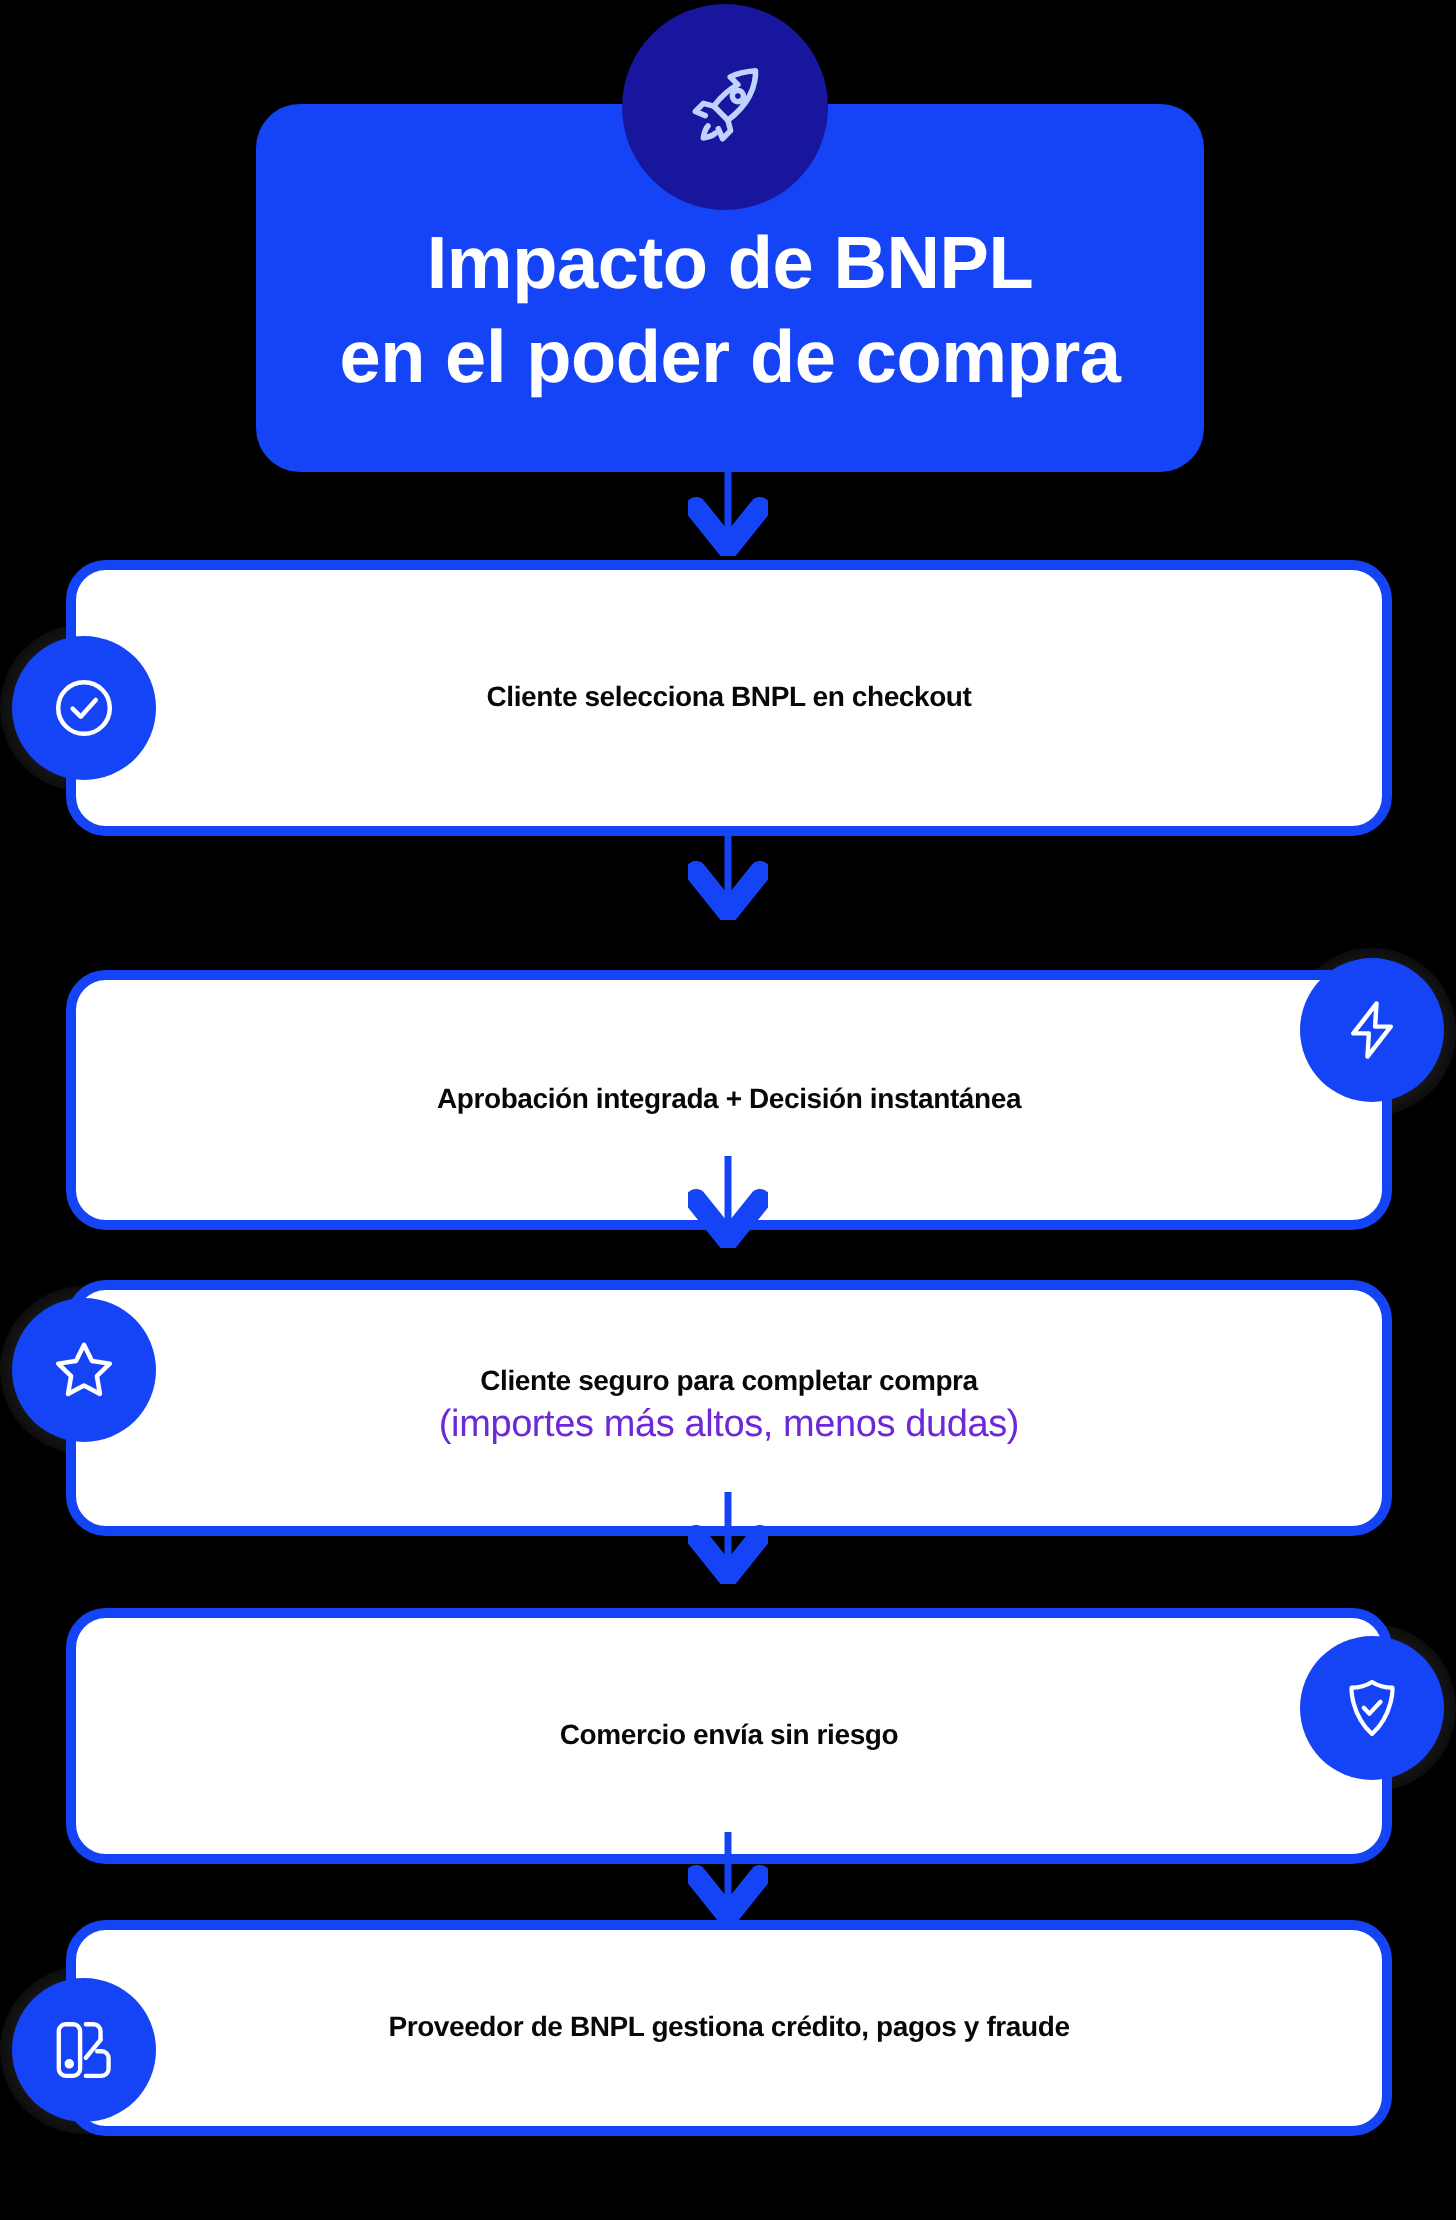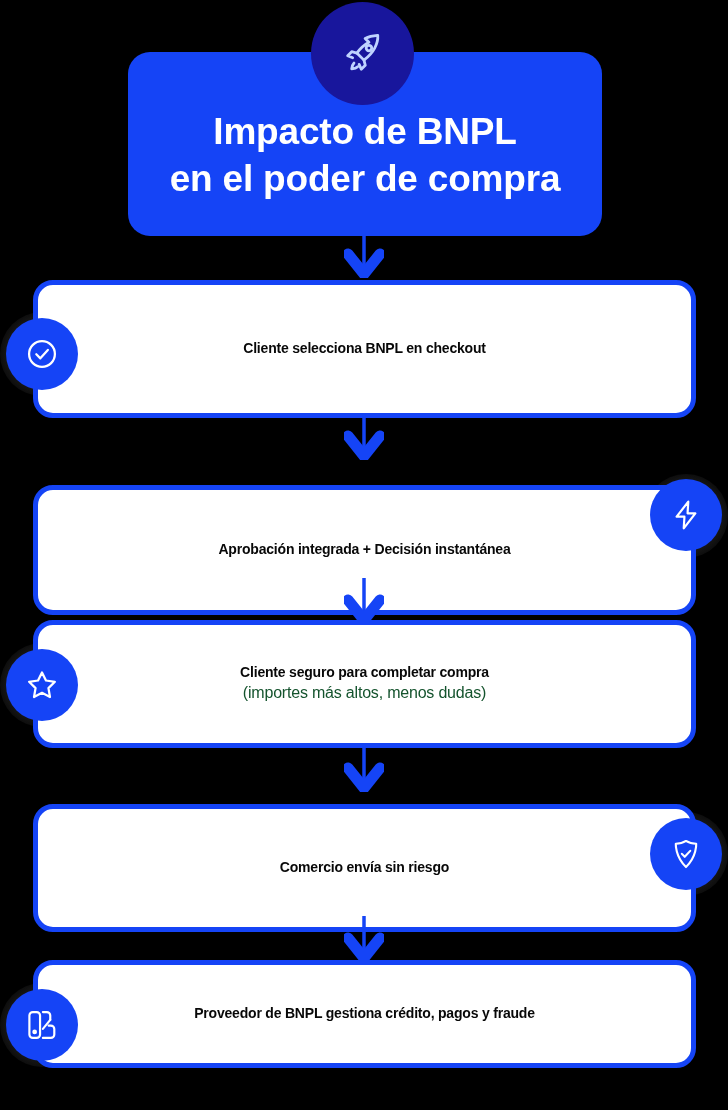--- a/index.html
+++ b/index.html
@@ -81,22 +81,22 @@
   }
   .step-title {
     color: #080808;
     font-size: 14px;
     font-weight: bold;
     line-height: 1.25;
     text-align: right;
     letter-spacing: -0.2px;
   }
   .step-sub {
-    color: #14532d;
-    font-size: 16px;
+    color: #6d28d9;
+    font-size: 19px;
     font-weight: normal;
     line-height: 1.3;
     text-align: center;
     letter-spacing: -0.2px;
     margin-top: 2px;
   }
 
   
   .badge {
     position: absolute;
@@ -199,21 +199,21 @@
   </div>
 
   <div class="arrow" style="top:578px;">
     <svg width="40" height="46" viewBox="0 0 40 46" fill="none">
       <line x1="20" y1="0" x2="20" y2="38" stroke="#1544F6" stroke-width="3.5"></line>
       <path d="M4 22 L20 42 L36 22" stroke="#1544F6" stroke-width="11" fill="none" stroke-linecap="round" stroke-linejoin="round"></path>
     </svg>
   </div>
 
   <div class="badge-shadow left" style="top:643px;"></div>
-  <div class="step-card" style="top:620px; height:128px;">
+  <div class="step-card" style="top:640px; height:128px;">
     <div class="step-title">Cliente seguro para completar compra</div>
     <div class="step-sub">(importes más altos, menos dudas)</div>
   </div>
   <div class="badge left" style="top:649px;">
     <svg class="ico" width="36" height="36" viewBox="0 0 24 24" fill="none" stroke="#FFFFFF" stroke-width="1.5" stroke-linecap="round" stroke-linejoin="round">
       <path d="M12 3.6l2.65 5.4 5.95.87-4.3 4.2 1.02 5.93L12 17.2l-5.32 2.8 1.02-5.93-4.3-4.2 5.95-.87z"></path>
     </svg>
   </div>
 
   <div class="arrow" style="top:746px;">

